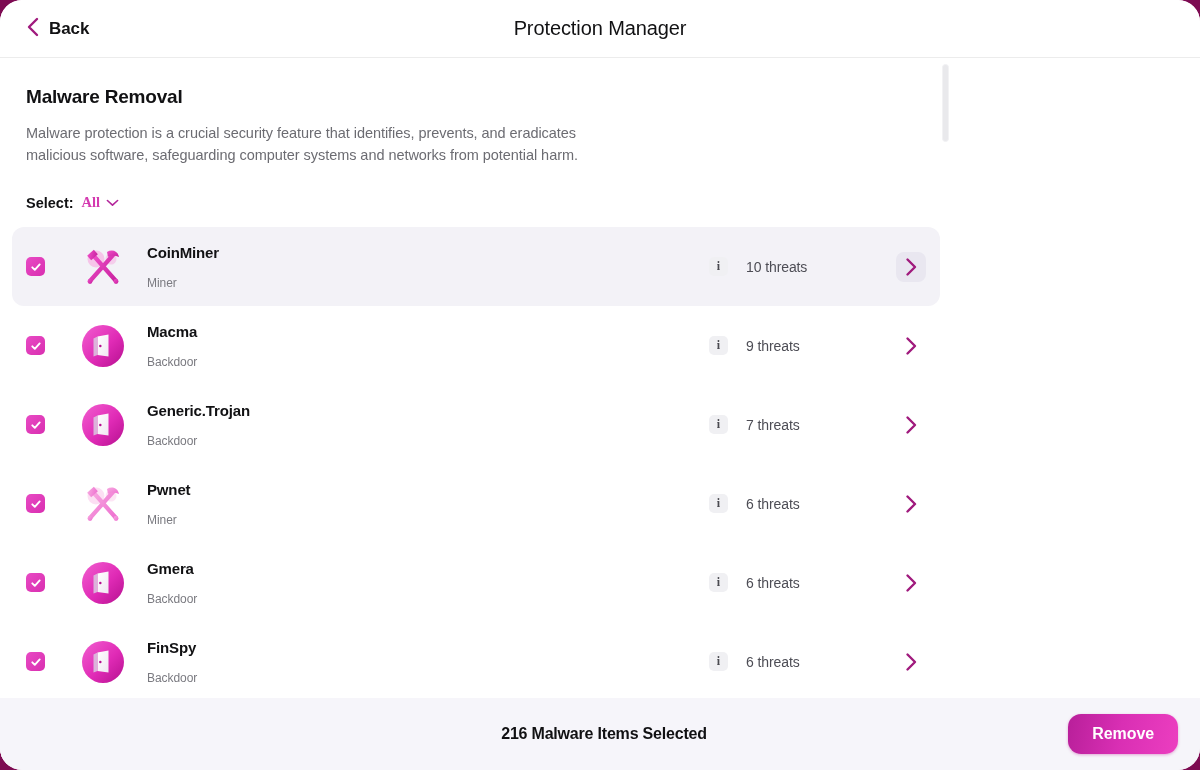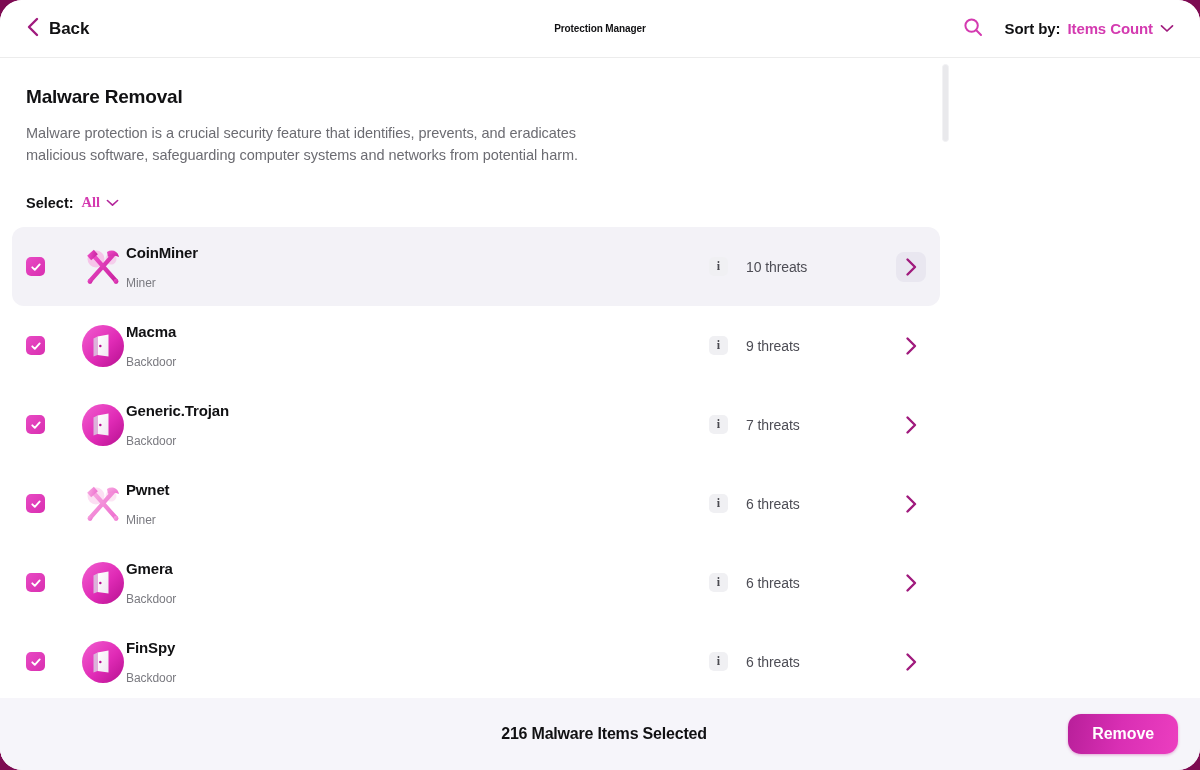--- a/index.html
+++ b/index.html
@@ -52,22 +52,22 @@
   .back-label {
     font-size: 17px;
     font-weight: bold;
     color: #111113;
     letter-spacing: -0.1px;
   }
   .header-title {
     position: absolute;
     left: 0; right: 0;
     text-align: center;
-    font-size: 10px;
-    font-weight: bold;
+    font-size: 20px;
+    font-weight: normal;
     color: #111113;
     letter-spacing: -0.1px;
     pointer-events: none;
   }
   .header-right {
     margin-left: auto;
     display: flex;
     align-items: center;
     gap: 22px;
     margin-right: 26px;
@@ -162,20 +162,21 @@
   .mal-icon {
     width: 46px; height: 46px;
     margin-left: 35px;
     flex: 0 0 auto;
     display: flex; align-items: center; justify-content: center;
     position: relative;
   }
   .mal-icon svg { display: block; }
 
   .mal-text {
+    margin-left: 21px;
     display: flex;
     flex-direction: column;
     gap: 15px;
   }
   .mal-name {
     font-size: 15px;
     font-weight: bold;
     color: #111113;
     letter-spacing: -0.15px;
   }
@@ -287,37 +288,20 @@
       <span class="back-chevron">
         <svg width="13" height="20" viewBox="0 0 13 20" fill="none">
           <path d="M11 2 L3 10 L11 18" stroke="#a01a7d" stroke-width="2.4" stroke-linecap="round" stroke-linejoin="round"></path>
         </svg>
       </span>
       <span class="back-label">Back</span>
     </button>
 
     <div class="header-title">Protection Manager</div>
 
-    <div class="header-right">
-      <span class="search-icon">
-        <svg width="20" height="20" viewBox="0 0 20 20" fill="none">
-          <circle cx="8.6" cy="8.6" r="6.2" stroke="#d43ab0" stroke-width="2"></circle>
-          <path d="M13.3 13.3 L18 18" stroke="#d43ab0" stroke-width="2" stroke-linecap="round"></path>
-        </svg>
-      </span>
-      <div class="sortby">
-        <span class="sortby-label">Sort by:</span>
-        <span class="sortby-value">Items Count</span>
-        <span>
-          <svg width="14" height="9" viewBox="0 0 14 9" fill="none" style="display:block">
-            <path d="M1.5 1.8 L7 7 L12.5 1.8" stroke="#a01a7d" stroke-width="1.7" stroke-linecap="round" stroke-linejoin="round"></path>
-          </svg>
-        </span>
-      </div>
-    </div>
   </div>
 
   <div class="body">
 
     <div class="section-title">Malware Removal</div>
     <div class="section-desc">Malware protection is a crucial security feature that identifies, prevents, and eradicates malicious software, safeguarding computer systems and networks from potential harm.</div>
 
     <div class="select-row">
       <span class="select-label">Select:</span>
       <span class="select-value-wrap">

